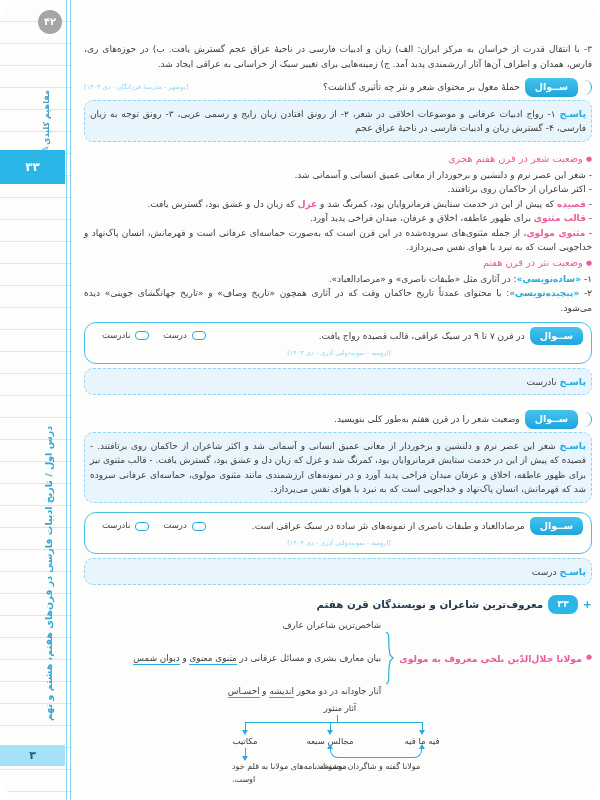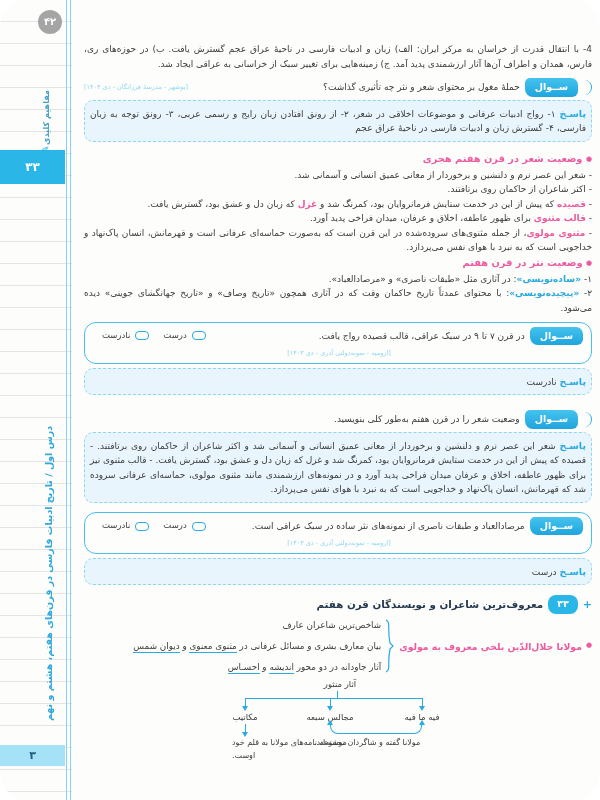--- a/index.html
+++ b/index.html
@@ -54,35 +54,35 @@
   .q-box .q-row { margin-bottom:0; }
   .cb-group { margin-right:auto; display:flex; align-items:center; gap:5px; }
   .cb { display:inline-block; width:14px; height:9px; border:1.3px solid #29abe2; border-radius:4px; }
   .cb-label { font-size:8.5px; color:#3a3a3a; margin-left:9px; }
   .tag-row { text-align:center; padding-left:2px; }
   .ans-box {
     background:#e9f5fc; border:1.4px dashed #8fd5f1; border-radius:9px;
     padding:5px 5px; text-align:justify; margin-bottom:9px;
   }
   .ans-label { color:#29abe2; font-weight:bold; font-size:9.5px; }
-  .h-pink { color:#ec5b9f; font-weight:bold; font-size:9.8px; margin-bottom:1px; }
+  .h-pink { color:#ec5b9f; font-weight:normal; font-size:9.8px; margin-bottom:1px; }
   .dot { font-size:7px; vertical-align:1px; }
   .b-line { text-align:justify; }
   .seg-pink { color:#ec5b9f; font-weight:bold; }
   .seg-cyan { color:#2aa9dd; font-weight:bold; }
   .seg-underline { border-bottom:1.2px solid #29abe2; padding-bottom:1px; }
   .gap6 { height:6px; }
   .topic { display:flex; align-items:center; gap:5px; margin:10px 0 4px; }
   .plus { color:#29abe2; font-weight:bold; font-size:11px; }
   .topic-pill { background:#2bb6e8; color:#fff; font-weight:bold; font-size:9.5px;
                 padding:1px 9px 2px; border-radius:8px; }
   .topic-title { color:#24384e; font-weight:bold; font-size:10.3px; }
   .molavi { display:flex; align-items:center; gap:4px; margin-bottom:2px; }
   .molavi-name { color:#ec5b9f; font-weight:bold; font-size:9.3px; flex:0 0 auto; }
-  .m-lines { display:flex; flex-direction:column; align-items:flex-start; gap:7px; font-size:8.8px; }
+  .m-lines { display:flex; flex-direction:column; align-items:flex-start; gap:19px; font-size:8.8px; }
   .brace-svg { flex:0 0 auto; }
   
   .diagram { position:relative; height:86px; margin-top:4px; direction:ltr; font-size:8.5px;text-decoration:underline; }
   .d-root  { position:absolute; top:0;  left:226px; width:60px; text-align:center; direction:rtl; }
   .d-stem  { position:absolute; top:13px; left:253px; height:7px; border-left:1.3px solid #29abe2; }
   .d-hline { position:absolute; top:20px; left:161px; width:177px; border-top:1.3px solid #29abe2; }
   .d-drop  { position:absolute; top:20px; height:9px; border-left:1.3px solid #29abe2; }
   .tri-d { position:absolute; width:0; height:0; border-left:3.5px solid transparent;
            border-right:3.5px solid transparent; border-top:5px solid #29abe2; }
   .tri-u { position:absolute; width:0; height:0; border-left:3.5px solid transparent;
@@ -104,21 +104,21 @@
     <div class="corner-badge">۴۲</div>
     <div class="v-text key-concepts">مفاهیم کلیدی</div>
     <div class="pencil">✎</div>
     <div class="page-badge-33">۳۳</div>
     <div class="v-text lesson-spine">درس اول / تاریخ ادبیات فارسی در قرن‌های هفتم، هشتم و نهم</div>
     <div class="page-badge-3">۳</div>
   </div>
 
   <div class="content">
 
-    <p class="para">4- با انتقال قدرت از خراسان به مرکز ایران: الف) زبان و ادبیات فارسی در ناحیهٔ عراق عجم گسترش یافت. ب) در حوزه‌های ری، فارس، همدان و اطراف آن‌ها آثار ارزشمندی پدید آمد. ج) زمینه‌هایی برای تغییر سبک از خراسانی به عراقی ایجاد شد.</p>
+    <p class="para">۳- با انتقال قدرت از خراسان به مرکز ایران: الف) زبان و ادبیات فارسی در ناحیهٔ عراق عجم گسترش یافت. ب) در حوزه‌های ری، فارس، همدان و اطراف آن‌ها آثار ارزشمندی پدید آمد. ج) زمینه‌هایی برای تغییر سبک از خراسانی به عراقی ایجاد شد.</p>
 
     <div class="q-row">
       <span class="hook"></span>
       <span class="sual-pill">ســوال</span>
       <span class="q-text">حملهٔ مغول بر محتوای شعر و نثر چه تأثیری گذاشت؟</span>
       <span class="tag tag-left">[بوشهر - مدرسۀ فرزانگان - دی ۱۴۰۳]</span>
     </div>
     <div class="ans-box">
       <span class="ans-label">پاسـخ</span>
       <span>۱- رواج ادبیات عرفانی و موضوعات اخلاقی در شعر، ۲- از رونق افتادن زبان رایج و رسمی عربی، ۳- رونق توجه به زبان فارسی، ۴- گسترش زبان و ادبیات فارسی در ناحیهٔ عراق عجم</span>

